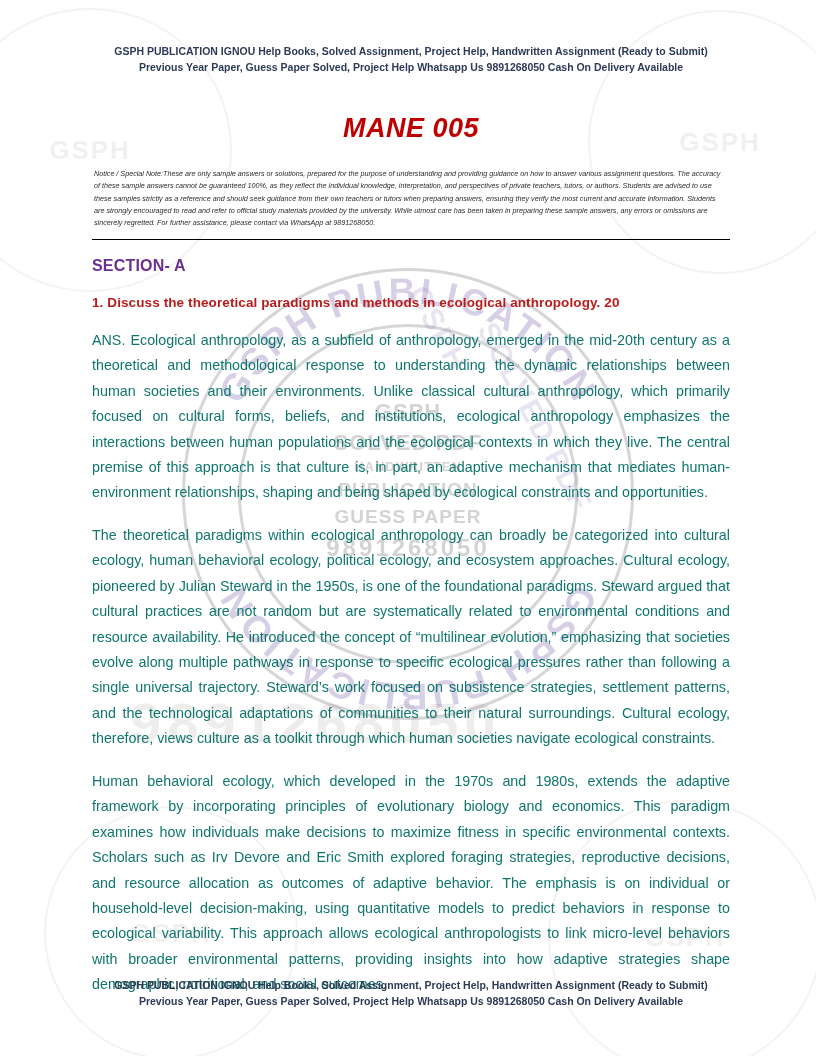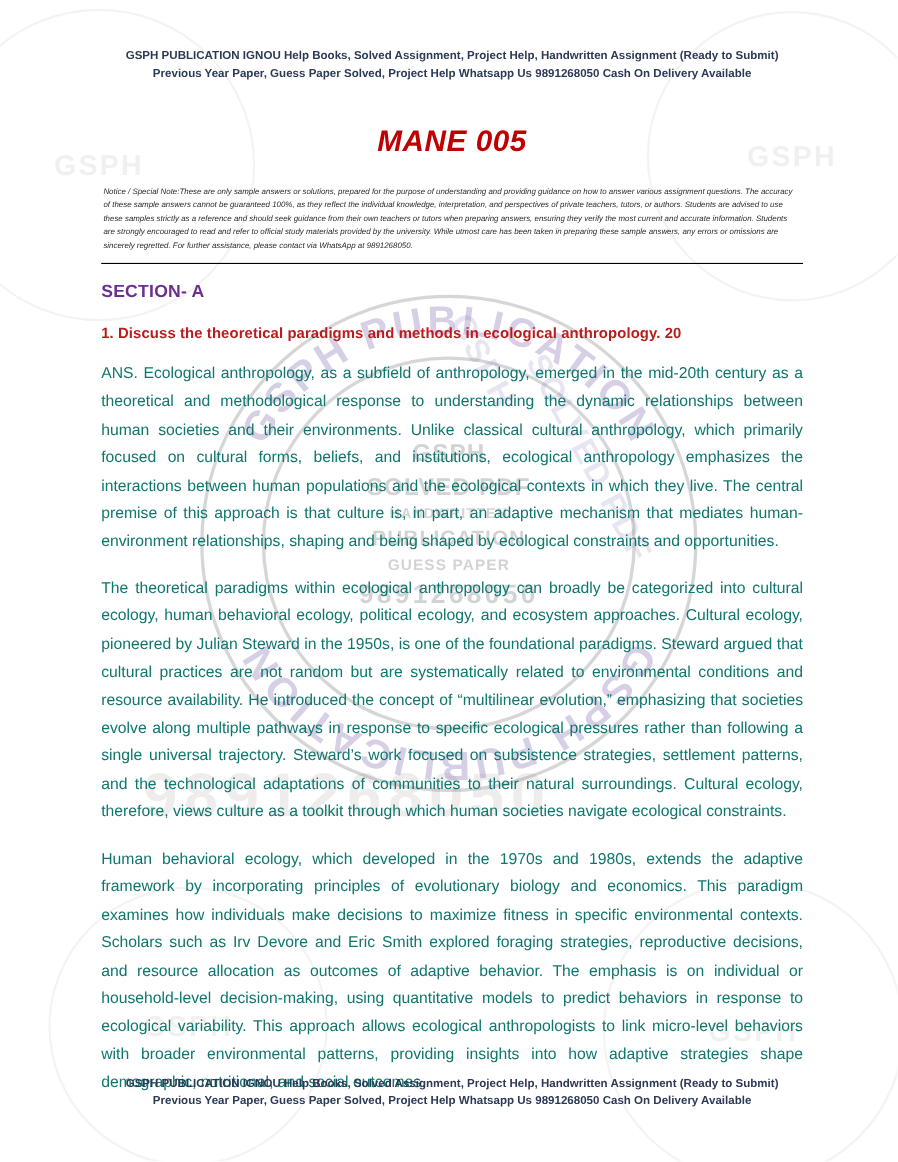--- a/index.html
+++ b/index.html
@@ -76,21 +76,21 @@
     color: rgba(120,120,125,0.33);
     font-weight: bold;
     line-height: 1.42;
     letter-spacing: 1px;
   }
   .stamp-core div { white-space: nowrap; }
   .sc-1 { font-size: 22px; }
   .sc-2 { font-size: 22px; }
   .sc-3 { font-size: 13px; }
   .sc-4 { font-size: 19px; }
-  .sc-5 { font-size: 14px; }
+  .sc-5 { font-size: 19px; }
   .sc-6 { font-size: 24px; letter-spacing: 3px; }
 
   
   .ghost {
     position: absolute;
     border-radius: 50%;
     border: 2px solid rgba(150,140,130,0.10);
   }
   .ghost .gtext {
     position: absolute;

